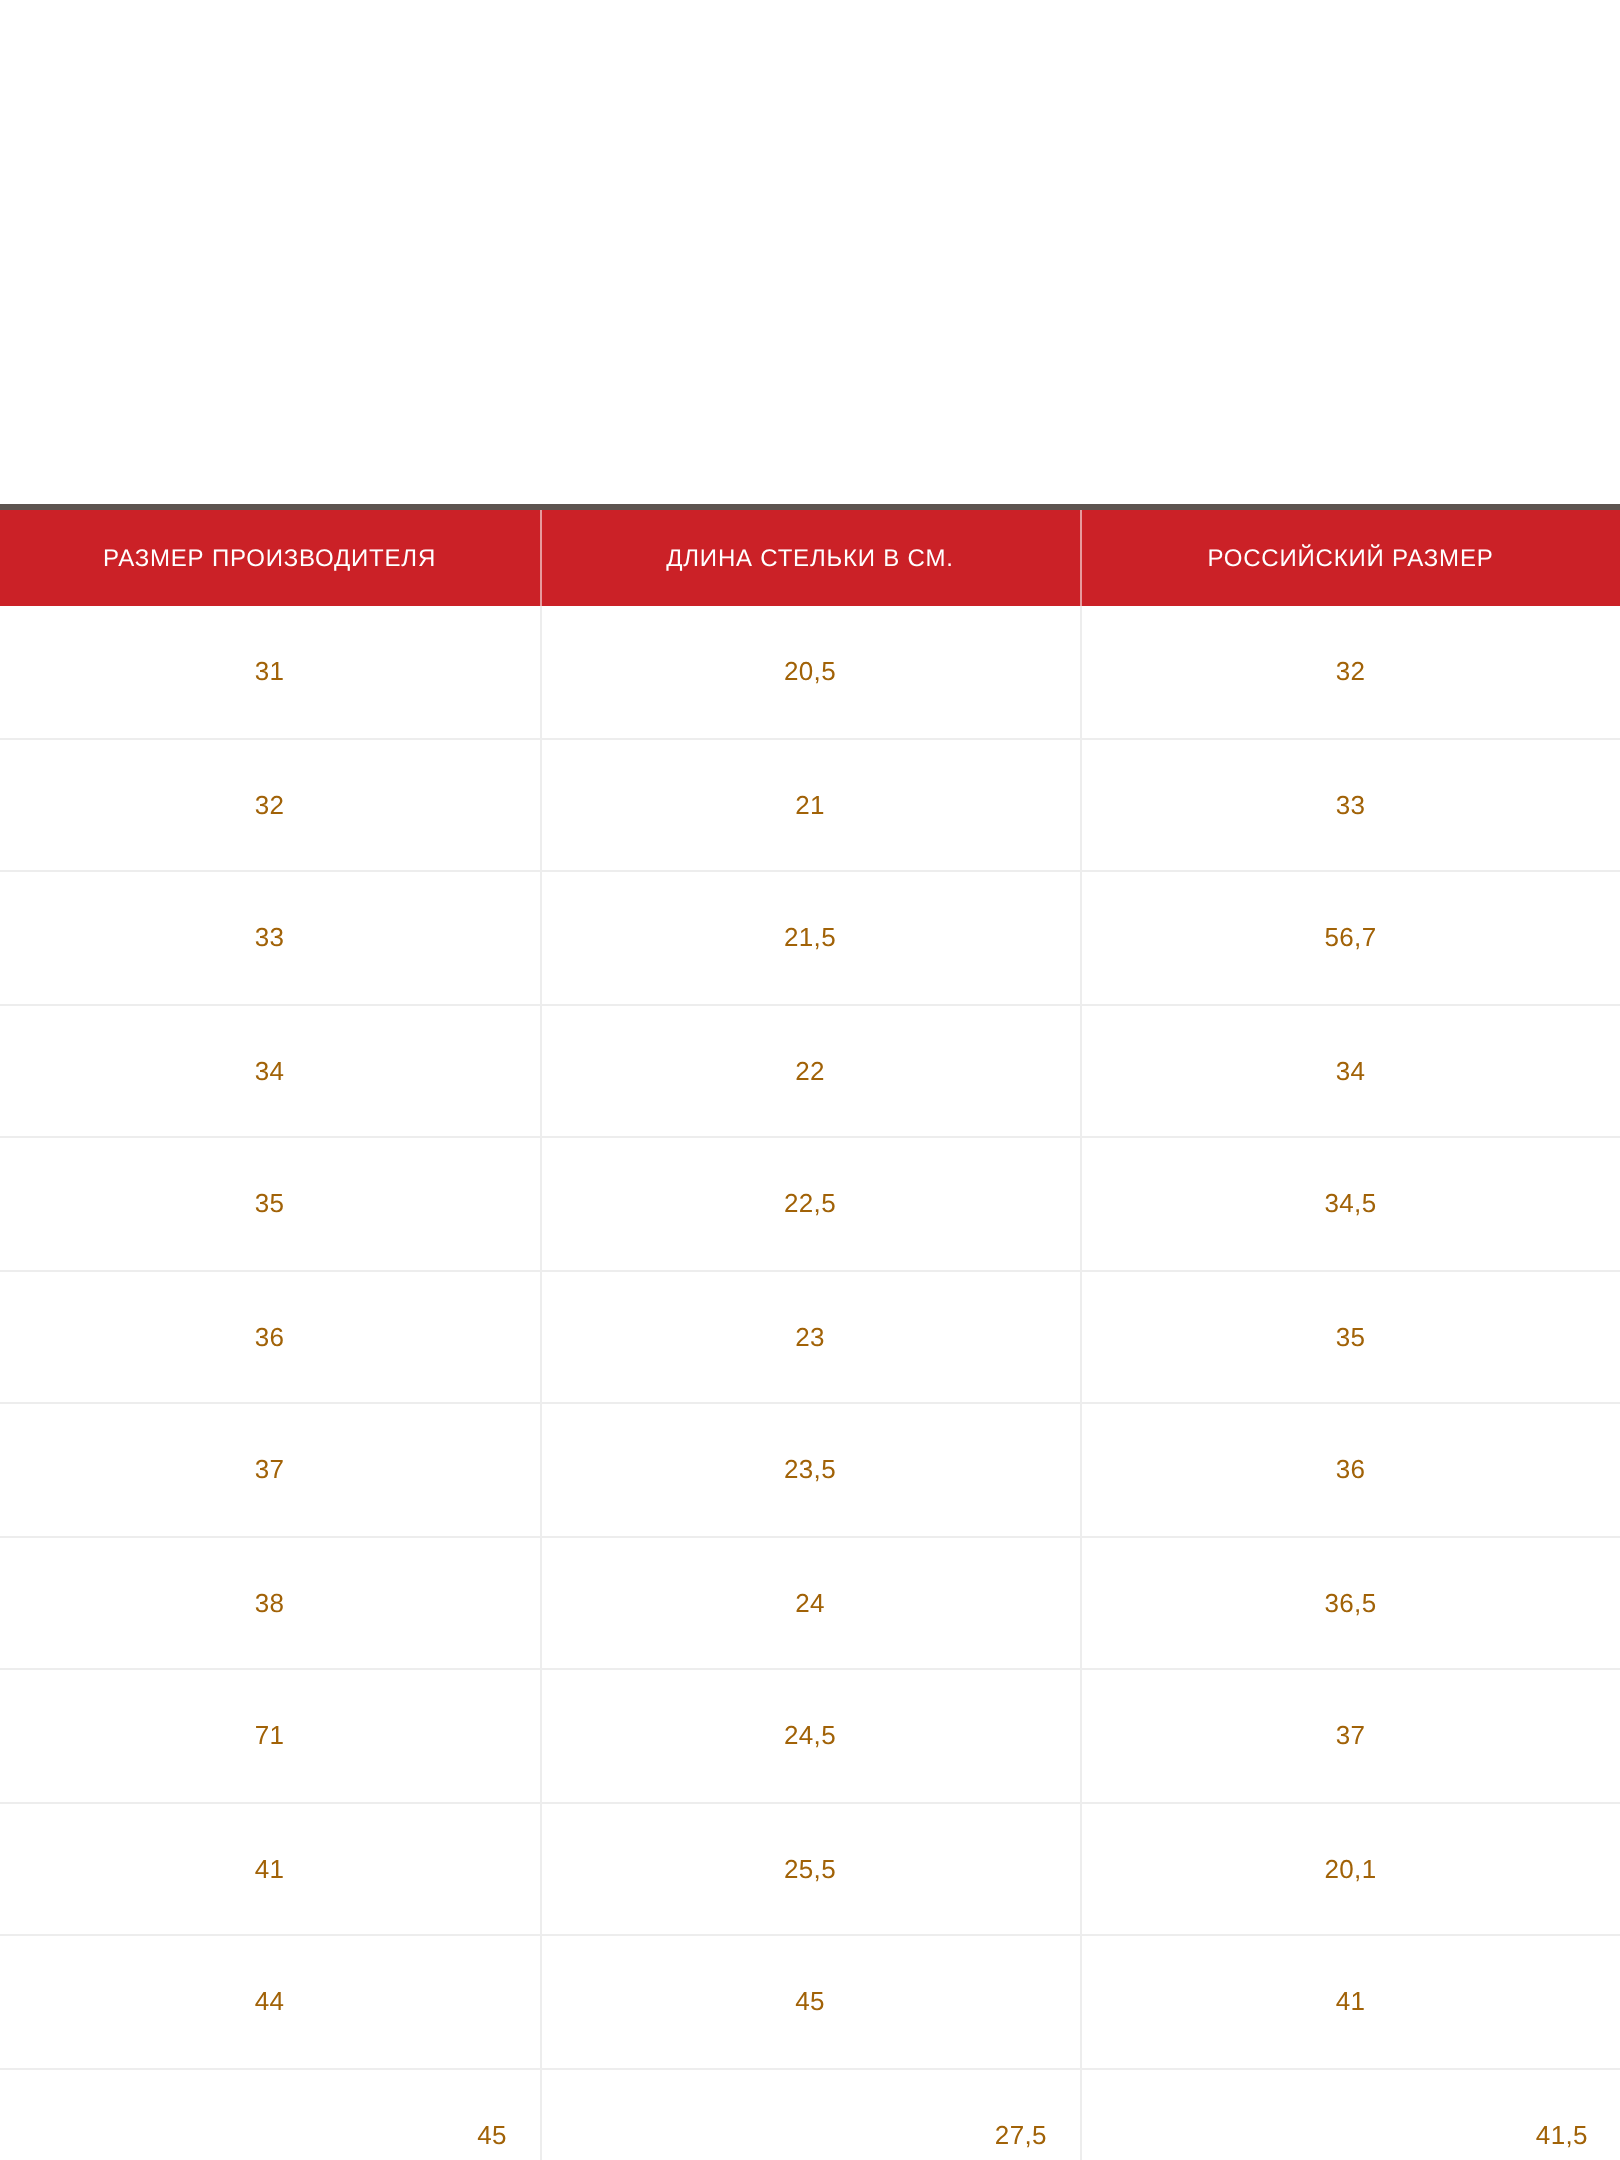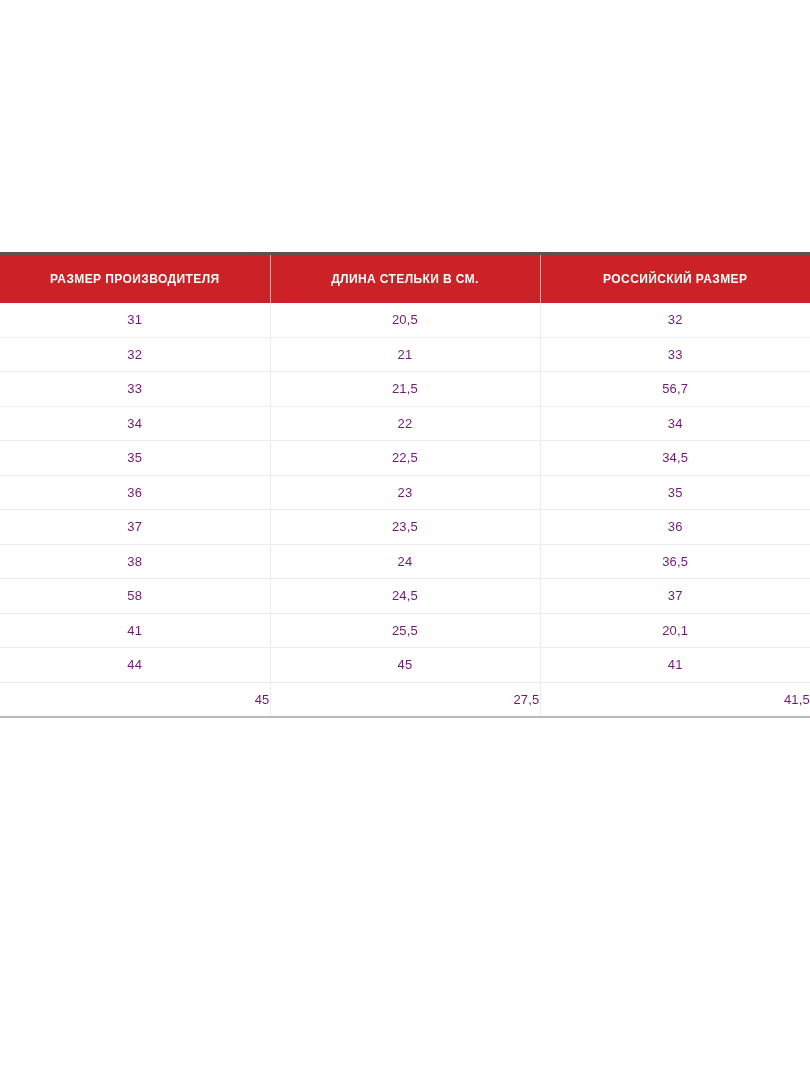--- a/index.html
+++ b/index.html
@@ -23,41 +23,41 @@
     border-collapse: collapse;
     table-layout: fixed;
     border-top: 3px solid #5d544f;
     border-bottom: 2px solid #b9b9b9;
   }
   table.size-table th {
     background: #cb2127;
     color: #ffffff;
     height: 48px;
     font-size: 12px;
-    font-weight: bold;
+    font-weight: normal;
     letter-spacing: 0.4px;
     text-align: center;
     vertical-align: middle;
     border-right: 1px solid rgba(255, 255, 255, 0.55);
     padding: 0;
   }
   table.size-table th:last-child {
     border-right: none;
   }
   table.size-table td {
     height: 33.5px;
     text-align: center;
     vertical-align: middle;
-    color: #701a75;
+    color: #a16207;
     font-size: 13px;
     letter-spacing: 0.2px;
     background: #ffffff;
     border-right: 1px solid #ededed;
     border-bottom: 1px solid #ededed;
-    padding: 0;
+    padding: 16px;
   }
   table.size-table td:last-child {
     border-right: none;
   }
   table.size-table tbody tr:last-child td {
     border-bottom: none;
     text-align: right;
   }
 </style>
 </head>
@@ -115,21 +115,21 @@
     <td>36</td>
   </tr>
 
   <tr>
     <td>38</td>
     <td>24</td>
     <td>36,5</td>
   </tr>
 
   <tr>
-    <td>58</td>
+    <td>71</td>
     <td>24,5</td>
     <td>37</td>
   </tr>
 
 
   <tr>
     <td>41</td>
     <td>25,5</td>
     <td>20,1</td>
   </tr>

